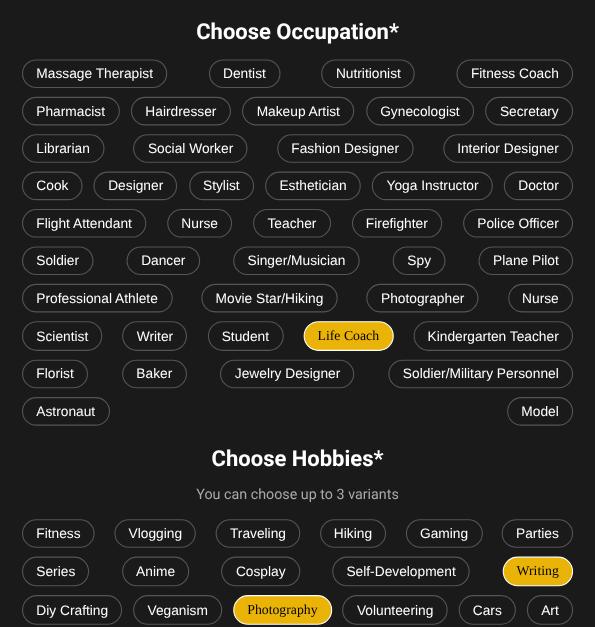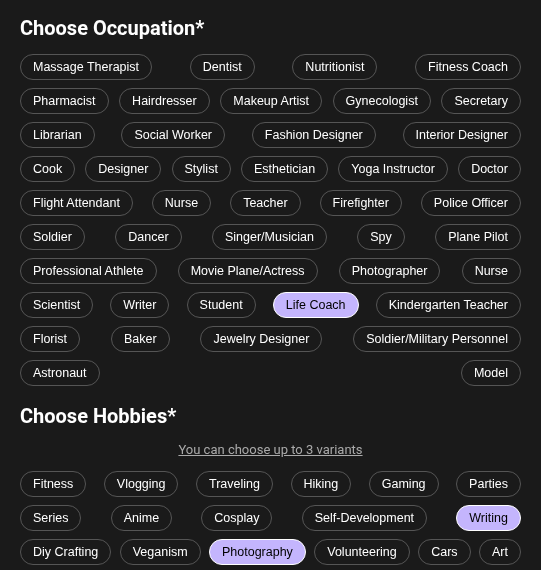--- a/index.html
+++ b/index.html
@@ -20,20 +20,21 @@
     .page-container {
       width: 541px;
       min-height: 570px;
       background-color: #1a1a1a;
       padding: 16px 20px 20px;
       display: flex;
       flex-direction: column;
     }
 
     .section-title {
+      text-align: center;
       font-size: 20px;
       font-weight: 700;
       color: #ffffff;
       margin-bottom: 14px;
     }
 
     .tags-container {
       display: flex;
       flex-wrap: wrap;
       gap: 8px;
@@ -46,35 +47,35 @@
       padding: 5px 12px;
       font-size: 12.5px;
       color: #ffffff;
       background: transparent;
       cursor: pointer;
       white-space: nowrap;
       transition: background 0.15s, border-color 0.15s;
     }
 
     .tag.selected {
-      background-color: #c4b5fd;
+      background-color: #eab308;
       color: #000000;
       border-color: #ffffff;
+      font-family: Liberation Serif, serif;
     }
 
     .hobbies-section {
       margin-top: 18px;
     }
 
     .subtitle {
       text-align: center;
       font-size: 13px;
       color: #aaaaaa;
       margin-bottom: 14px;
-      text-decoration: underline;
     }
   </style>
 </head>
 <body>
 
 <div class="page-container">
 
   <div>
     <h2 class="section-title">Choose Occupation*</h2>
     <div class="tags-container" id="occupation-tags">
@@ -101,21 +102,21 @@
         <button class="tag">Nurse</button>
         <button class="tag">Teacher</button>
         <button class="tag">Firefighter</button>
         <button class="tag">Police Officer</button>
         <button class="tag">Soldier</button>
         <button class="tag">Dancer</button>
         <button class="tag">Singer/Musician</button>
         <button class="tag">Spy</button>
         <button class="tag">Plane Pilot</button>
         <button class="tag">Professional Athlete</button>
-        <button class="tag">Movie Plane/Actress</button>
+        <button class="tag">Movie Star/Hiking</button>
         <button class="tag">Photographer</button>
         <button class="tag">Nurse</button>
         <button class="tag">Scientist</button>
         <button class="tag">Writer</button>
         <button class="tag">Student</button>
         <button class="tag selected">Life Coach</button>
         <button class="tag">Kindergarten Teacher</button>
         <button class="tag">Florist</button>
         <button class="tag">Baker</button>
         <button class="tag">Jewelry Designer</button>

